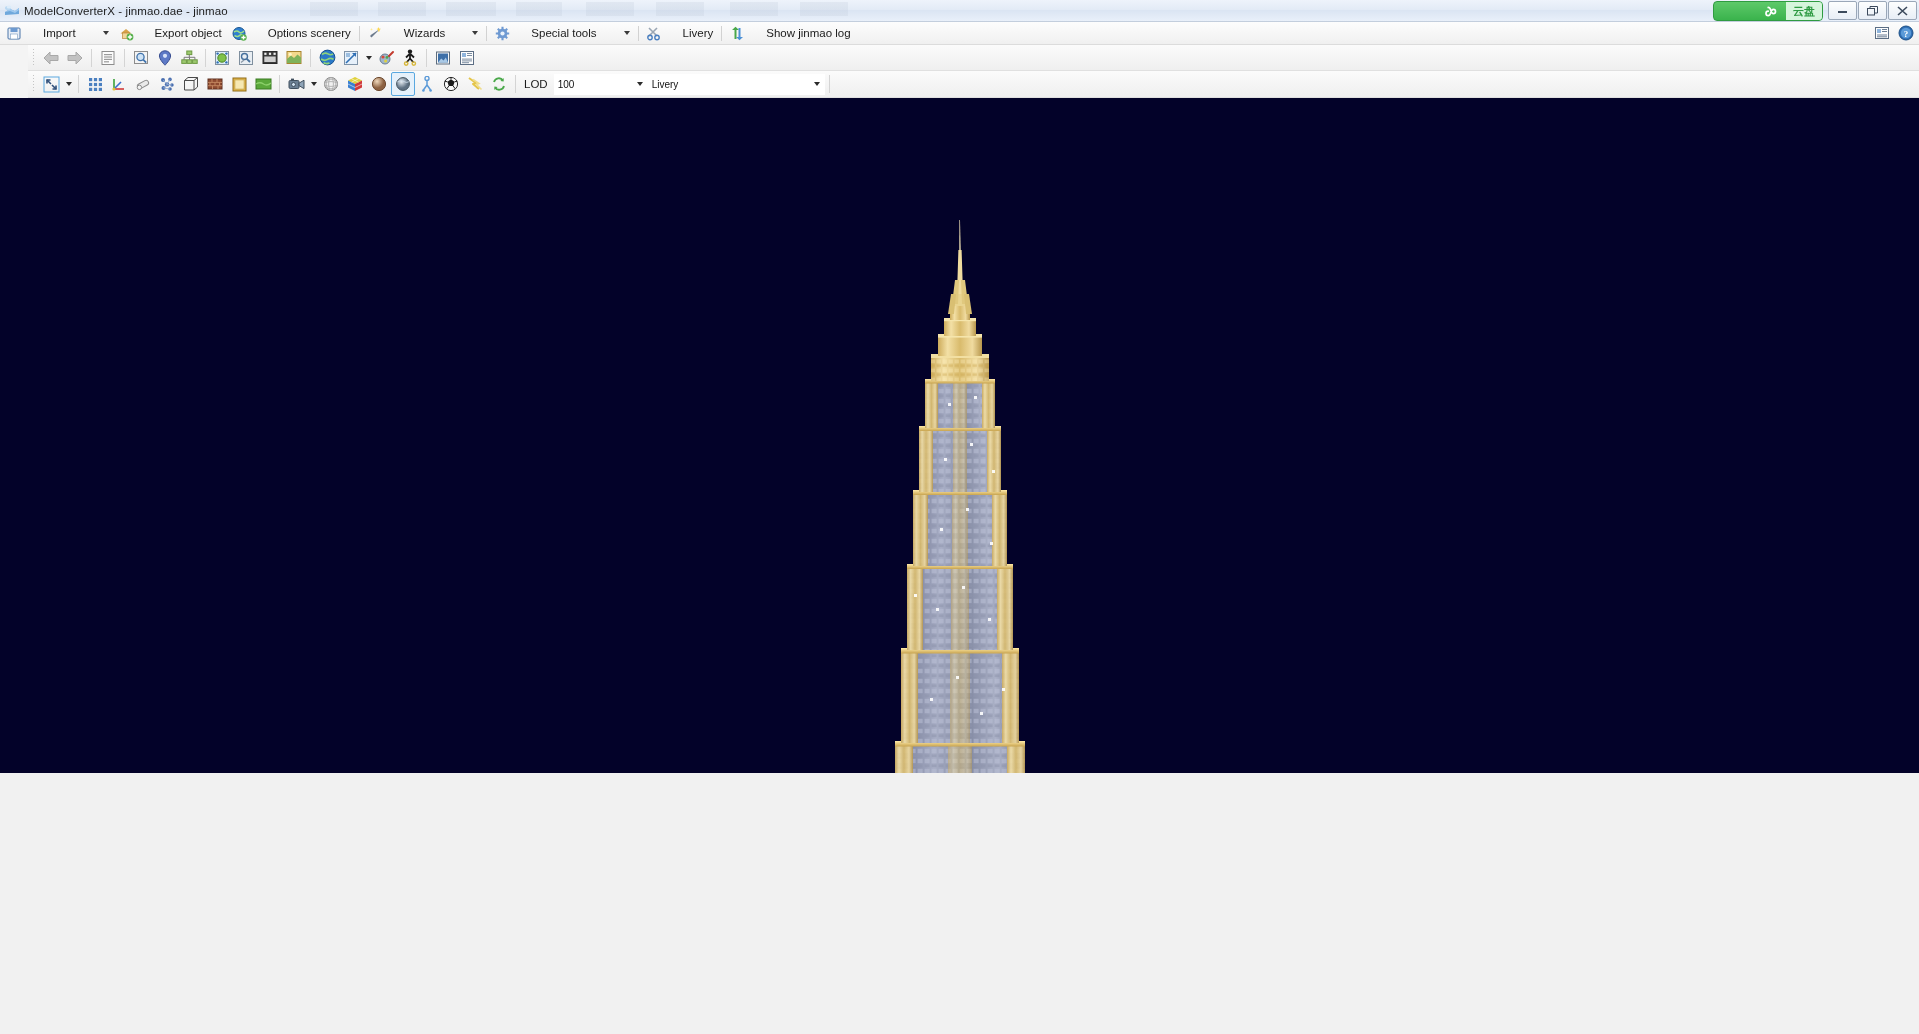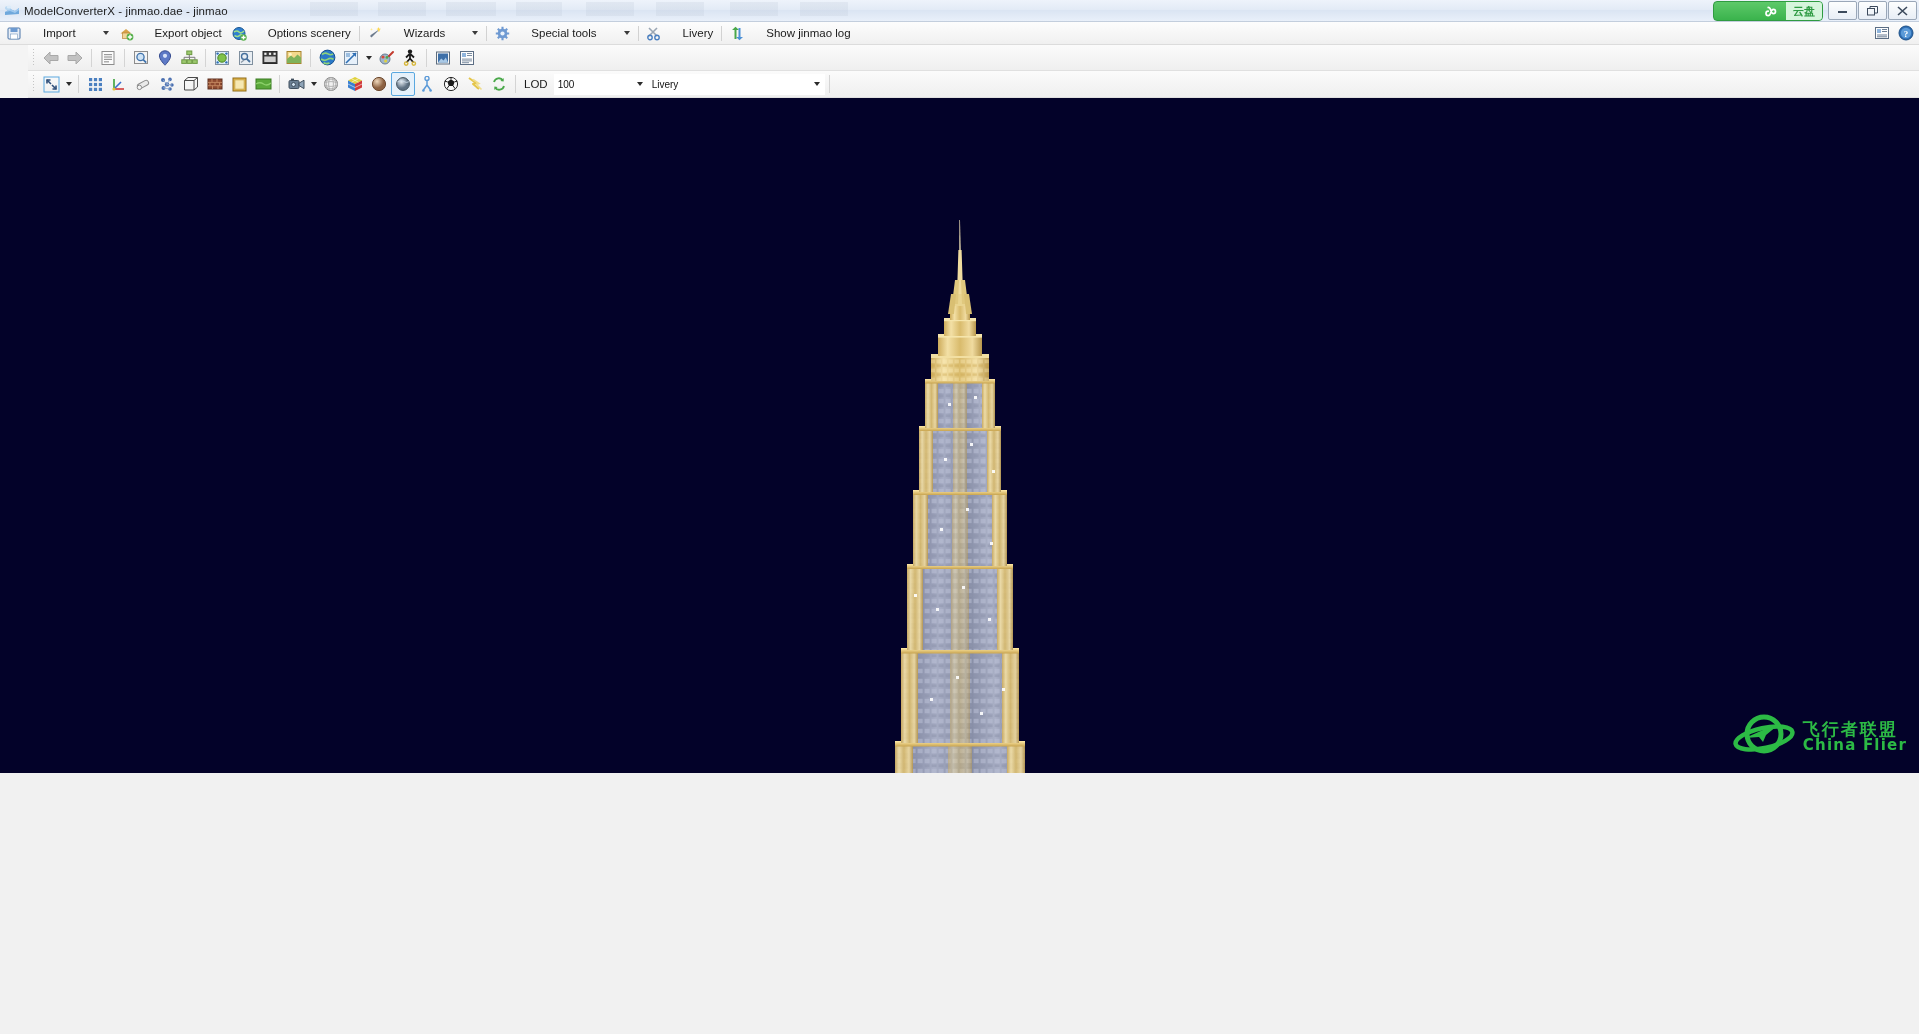--- a/index.html
+++ b/index.html
@@ -812,27 +812,14 @@
           <rect x="990" y="444" width="3" height="3"></rect>
             <rect x="944" y="360" width="3" height="3"></rect>
           <rect x="970" y="345" width="3" height="3"></rect>
             <rect x="992" y="372" width="3" height="3"></rect>
           <rect x="948" y="305" width="3" height="3"></rect>
             <rect x="974" y="298" width="3" height="3"></rect>
         </g>
       </g>
     </svg>
 
-    <div class="watermark">
-      <span>
-        <svg width="62" height="52" viewBox="0 0 62 52">
-          <circle cx="31" cy="23" r="17" fill="none" stroke="#2ec046" stroke-width="5"></circle>
-          <ellipse cx="31" cy="27" rx="29" ry="10" fill="none" stroke="#2ec046" stroke-width="4.5" transform="rotate(-12 31 27)"></ellipse>
-          <path d="M12 27 L30 19 L44 15 L33 24 L30 31 L26 26 Z" fill="#2ec046"></path>
-        </svg>
-      </span>
-      <span class="wm-text">
-        <span class="wm-cn">飞行者联盟</span>
-        <span class="wm-en">China Flier</span>
-      </span>
-    </div>
   </div>
 </div>
 
 </body></html>

